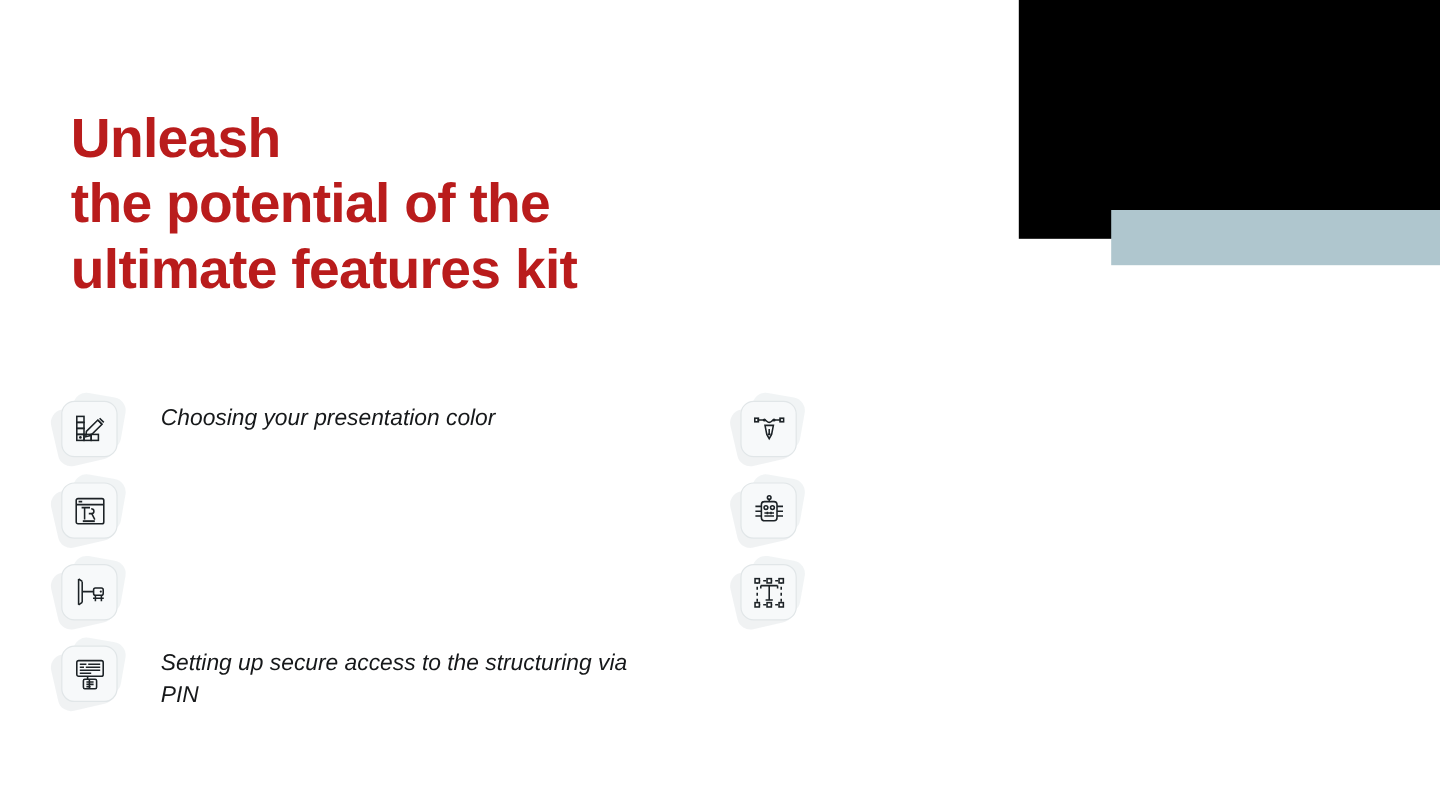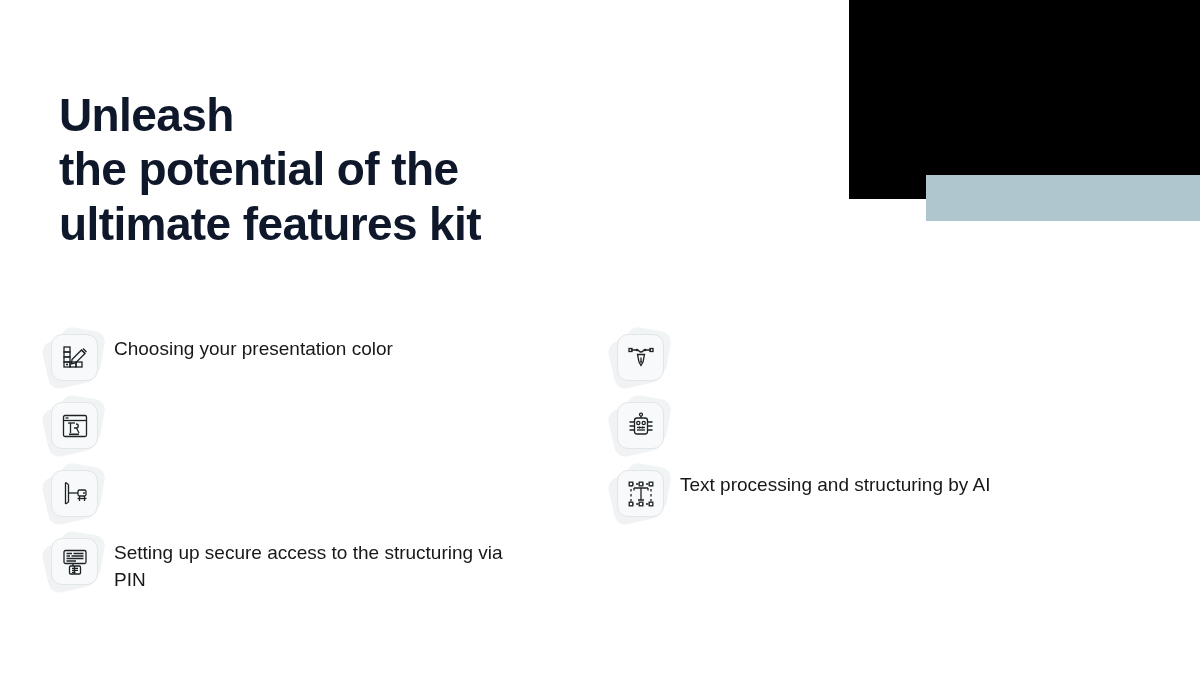--- a/index.html
+++ b/index.html
@@ -31,37 +31,38 @@
 
   
   .title {
     position:absolute;
     left:59px; top:88px;
     width:620px;
     font-size:46px;
     font-weight:bold;
     line-height:1.18;
     letter-spacing:-0.6px;
-    color:#0f172a;
+    color:#b91c1c;
     white-space:pre-line;
   }
 
   
   .features {
     position:absolute;
     left:50px; top:330px;
     width:1110px;
     display:grid;
     grid-template-columns:566px 544px;
     grid-auto-rows:68px;
   }
   .feature {
     display:flex;
     align-items:flex-start;
-    gap:12px;
+    gap:32px;
+    font-style:italic;
   }
 
   
   .icon-wrap {
     position:relative;
     width:52px; height:52px;
     flex:0 0 52px;
     margin-top:2px;
   }
   .icon-ghost {
@@ -231,21 +232,20 @@
             <rect x="23.2" y="3.2" width="3.6" height="3.6" fill="#fff"></rect>
             <rect x="3.2" y="23.2" width="3.6" height="3.6" fill="#fff"></rect>
             <rect x="23.2" y="23.2" width="3.6" height="3.6" fill="#fff"></rect>
             <rect x="13.2" y="3.2" width="3.6" height="3.6" fill="#fff"></rect>
             <rect x="13.2" y="23.2" width="3.6" height="3.6" fill="#fff"></rect>
             <path d="M8 9 H22 M8 9 V11.5 M22 9 V11.5"></path>
             <path d="M15 9 V21 M12 21 H18"></path>
           </svg>
         </div>
       </div>
-      <div class="feature-label">Text processing and structuring by AI</div>
     </div>
 
     <div class="feature">
       <div class="icon-wrap">
         <div class="icon-ghost"></div>
         <div class="icon-ghost2"></div>
         <div class="icon-tile">
           <svg width="30" height="30" viewBox="0 0 30 30" fill="none" stroke="#1c2226" stroke-width="1.3">
             <rect x="4" y="3.5" width="22" height="13" rx="1.5"></rect>
             <path d="M6.5 6.5 H12 M6.5 9 H10 M13.5 6.5 H23.5 M11.5 9 H23.5 M6.5 11.5 H23.5 M6.5 14 H16"></path>

